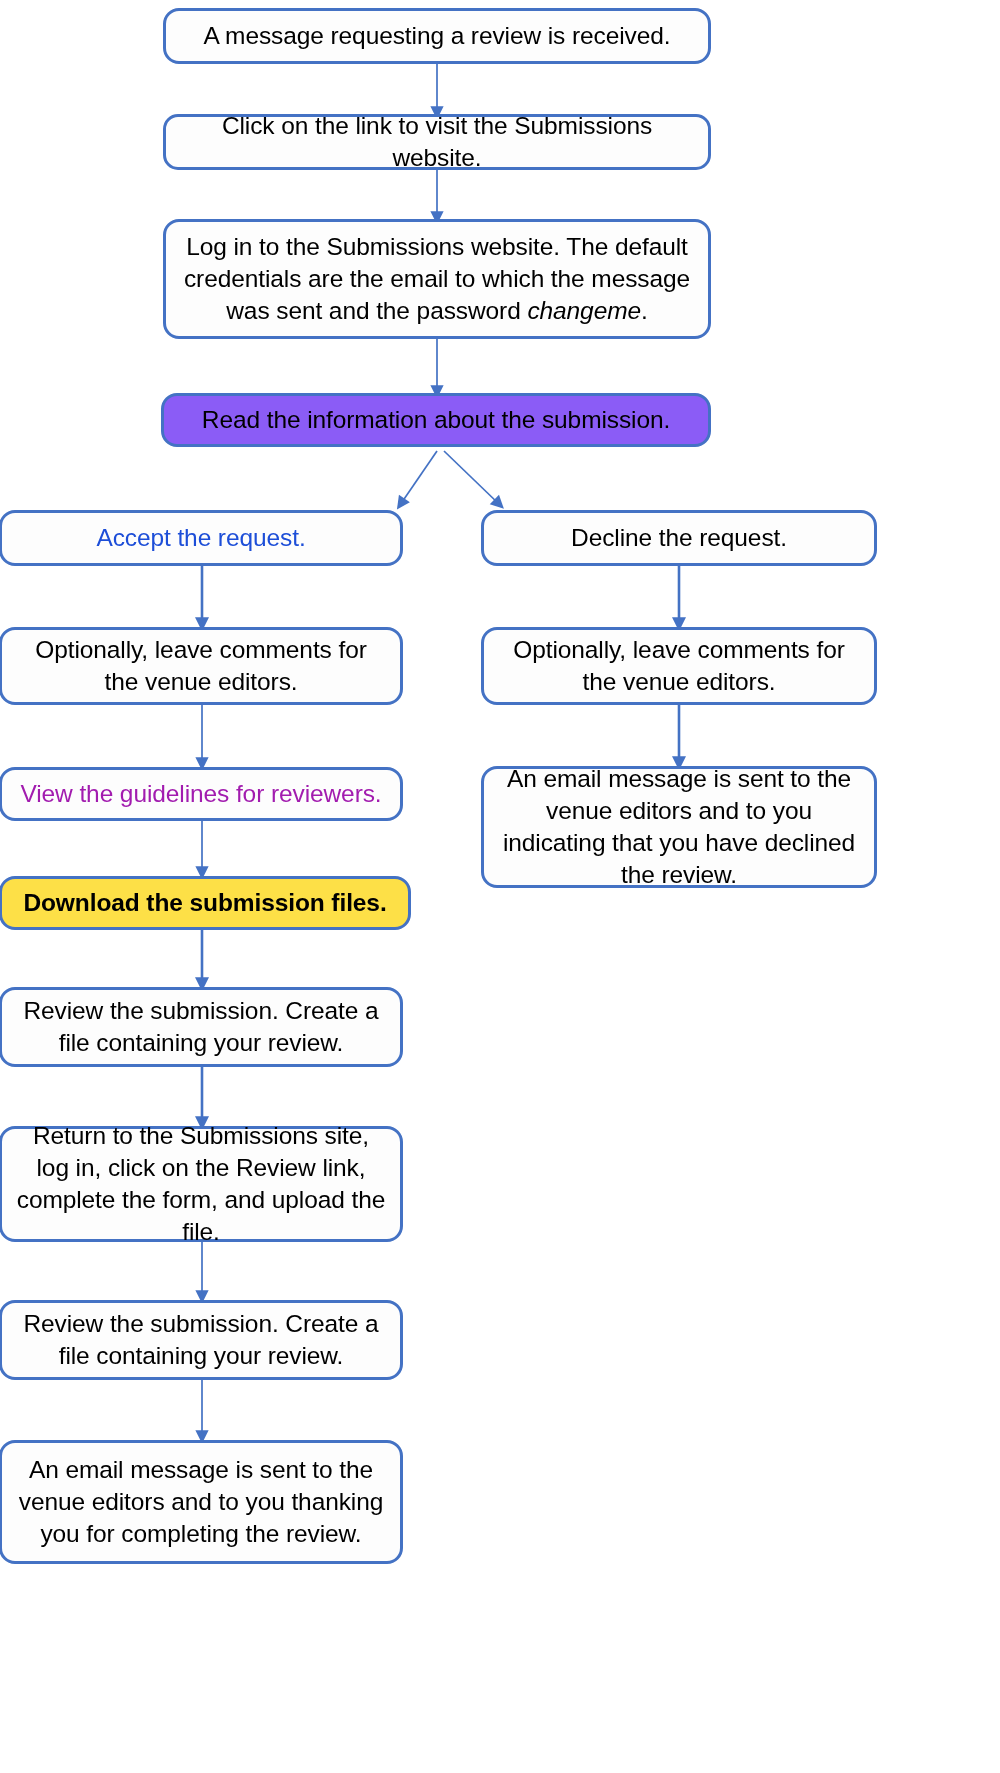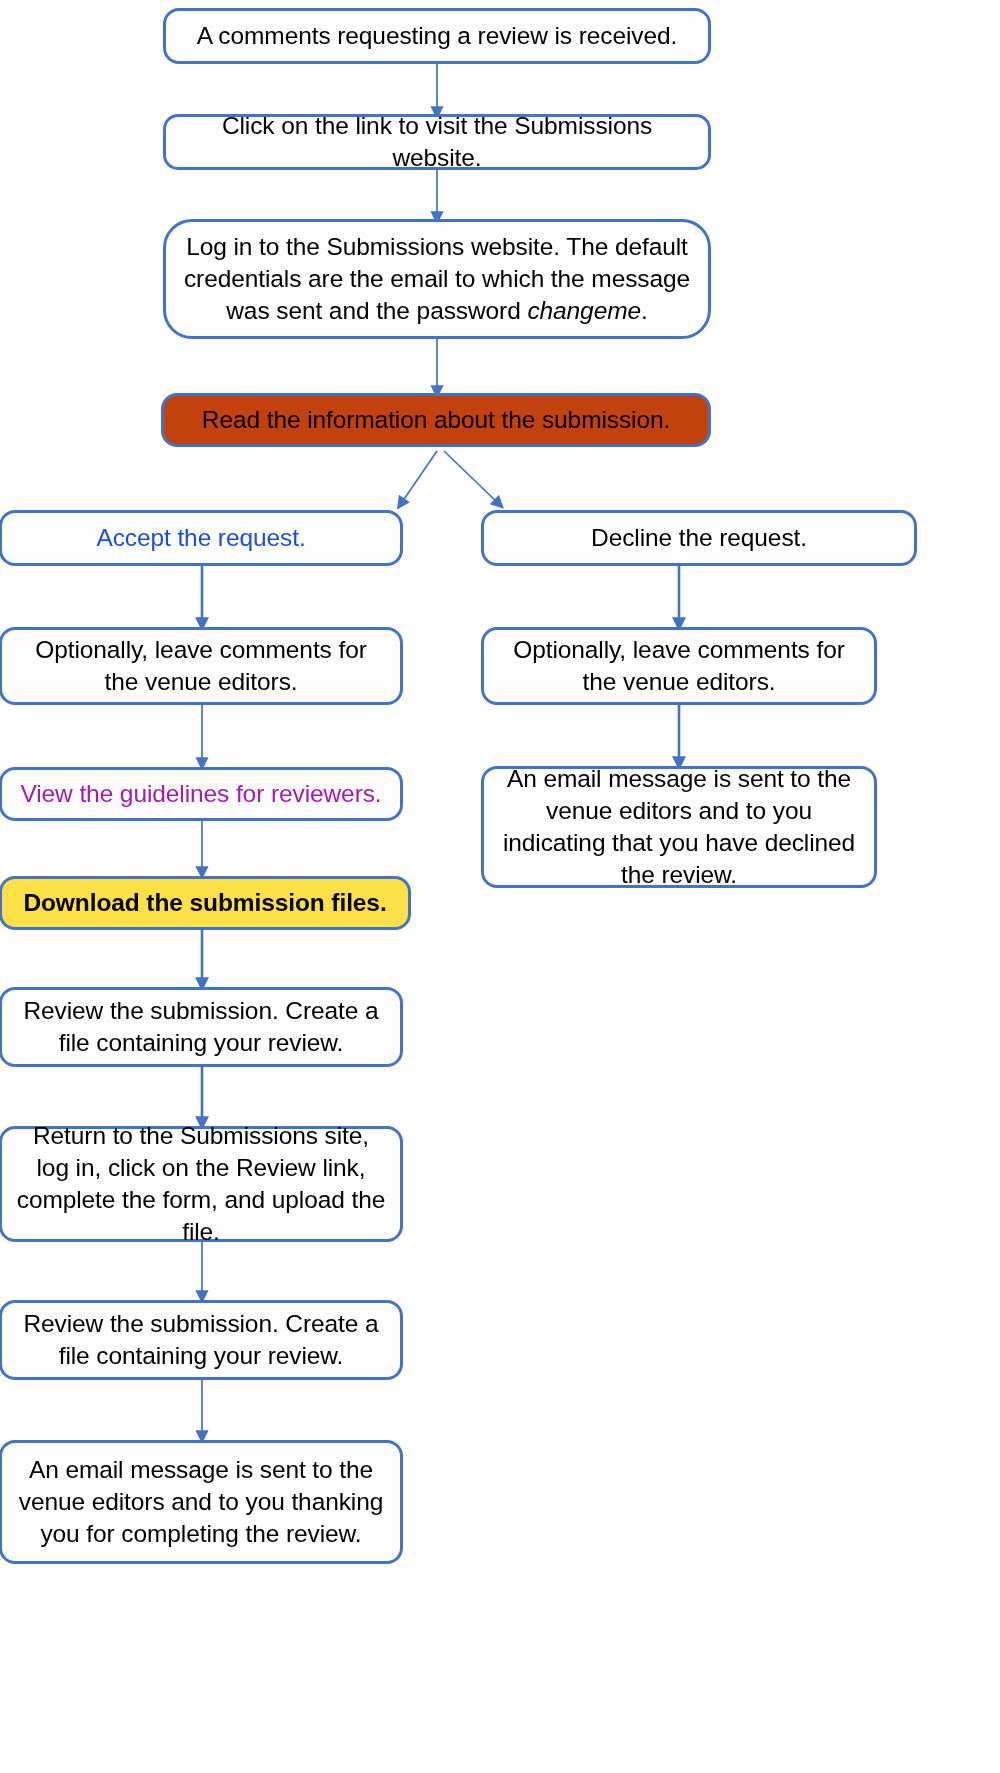--- a/index.html
+++ b/index.html
@@ -75,35 +75,35 @@
         <line x1="679" y1="705" x2="679" y2="764" stroke="#4472C4" stroke-width="2.6" marker-end="url(#ah-thick)"></line>
         <line x1="202" y1="821" x2="202" y2="874" stroke="#4472C4" stroke-width="1.7" marker-end="url(#ah-thin)"></line>
         <line x1="202" y1="930" x2="202" y2="985" stroke="#4472C4" stroke-width="2.6" marker-end="url(#ah-thick)"></line>
         <line x1="202" y1="1067" x2="202" y2="1124" stroke="#4472C4" stroke-width="2.6" marker-end="url(#ah-thick)"></line>
         <line x1="202" y1="1242" x2="202" y2="1298" stroke="#4472C4" stroke-width="1.7" marker-end="url(#ah-thin)"></line>
         <line x1="202" y1="1380" x2="202" y2="1438" stroke="#4472C4" stroke-width="1.7" marker-end="url(#ah-thin)"></line>
       </g>
   </svg>
 
   <div class="node" style="left: 163px; top: 8px; width: 548px; height: 56px; border-color: rgb(68, 114, 196); background: rgb(253, 253, 253); color: rgb(0, 0, 0);">
-      <span class="txt">A comments requesting a review is received.</span>
+      <span class="txt">A message requesting a review is received.</span>
     </div>
   <div class="node" style="left: 163px; top: 114px; width: 548px; height: 56px; border-color: rgb(68, 114, 196); background: rgb(253, 253, 253); color: rgb(0, 0, 0); border-radius: 15px;">
       <span class="txt">Click on the link to visit the Submissions website.</span>
     </div>
-  <div class="node" style="left: 163px; top: 219px; width: 548px; height: 120px; border-color: rgb(68, 114, 196); background: rgb(253, 253, 253); color: rgb(0, 0, 0); border-radius: 29px;">
+  <div class="node" style="left: 163px; top: 219px; width: 548px; height: 120px; border-color: rgb(68, 114, 196); background: rgb(253, 253, 253); color: rgb(0, 0, 0);">
       <span class="txt">Log in to the Submissions website. The default credentials are the email to which the message was sent and the password <em>changeme</em>.</span>
     </div>
-  <div class="node" style="left: 161px; top: 393px; width: 550px; height: 54px; border-color: rgb(68, 114, 196); background: #c2410c; color: rgb(0, 0, 0);">
+  <div class="node" style="left: 161px; top: 393px; width: 550px; height: 54px; border-color: rgb(68, 114, 196); background: #8b5cf6; color: rgb(0, 0, 0);">
       <span class="txt">Read the information about the submission.</span>
     </div>
   <div class="node" style="left: -1px; top: 510px; width: 404px; height: 56px; border-color: rgb(68, 114, 196); background: rgb(253, 253, 253); color: #1d4ed8;">
       <span class="txt">Accept the request.</span>
     </div>
-  <div class="node" style="left: 481px; top: 510px; width: 436px; height: 56px; border-color: rgb(68, 114, 196); background: rgb(253, 253, 253); color: rgb(0, 0, 0);">
+  <div class="node" style="left: 481px; top: 510px; width: 396px; height: 56px; border-color: rgb(68, 114, 196); background: rgb(253, 253, 253); color: rgb(0, 0, 0);">
       <span class="txt">Decline the request.</span>
     </div>
   <div class="node" style="left: -1px; top: 627px; width: 404px; height: 78px; border-color: rgb(68, 114, 196); background: rgb(253, 253, 253); color: rgb(0, 0, 0);">
       <span class="txt">Optionally, leave comments for the venue editors.</span>
     </div>
   <div class="node" style="left: 481px; top: 627px; width: 396px; height: 78px; border-color: rgb(68, 114, 196); background: rgb(253, 253, 253); color: rgb(0, 0, 0);">
       <span class="txt">Optionally, leave comments for the venue editors.</span>
     </div>
   <div class="node" style="left: -1px; top: 767px; width: 404px; height: 54px; border-color: rgb(68, 114, 196); background: rgb(253, 253, 253); color: #a21caf;">
       <span class="txt">View the guidelines for reviewers.</span>

